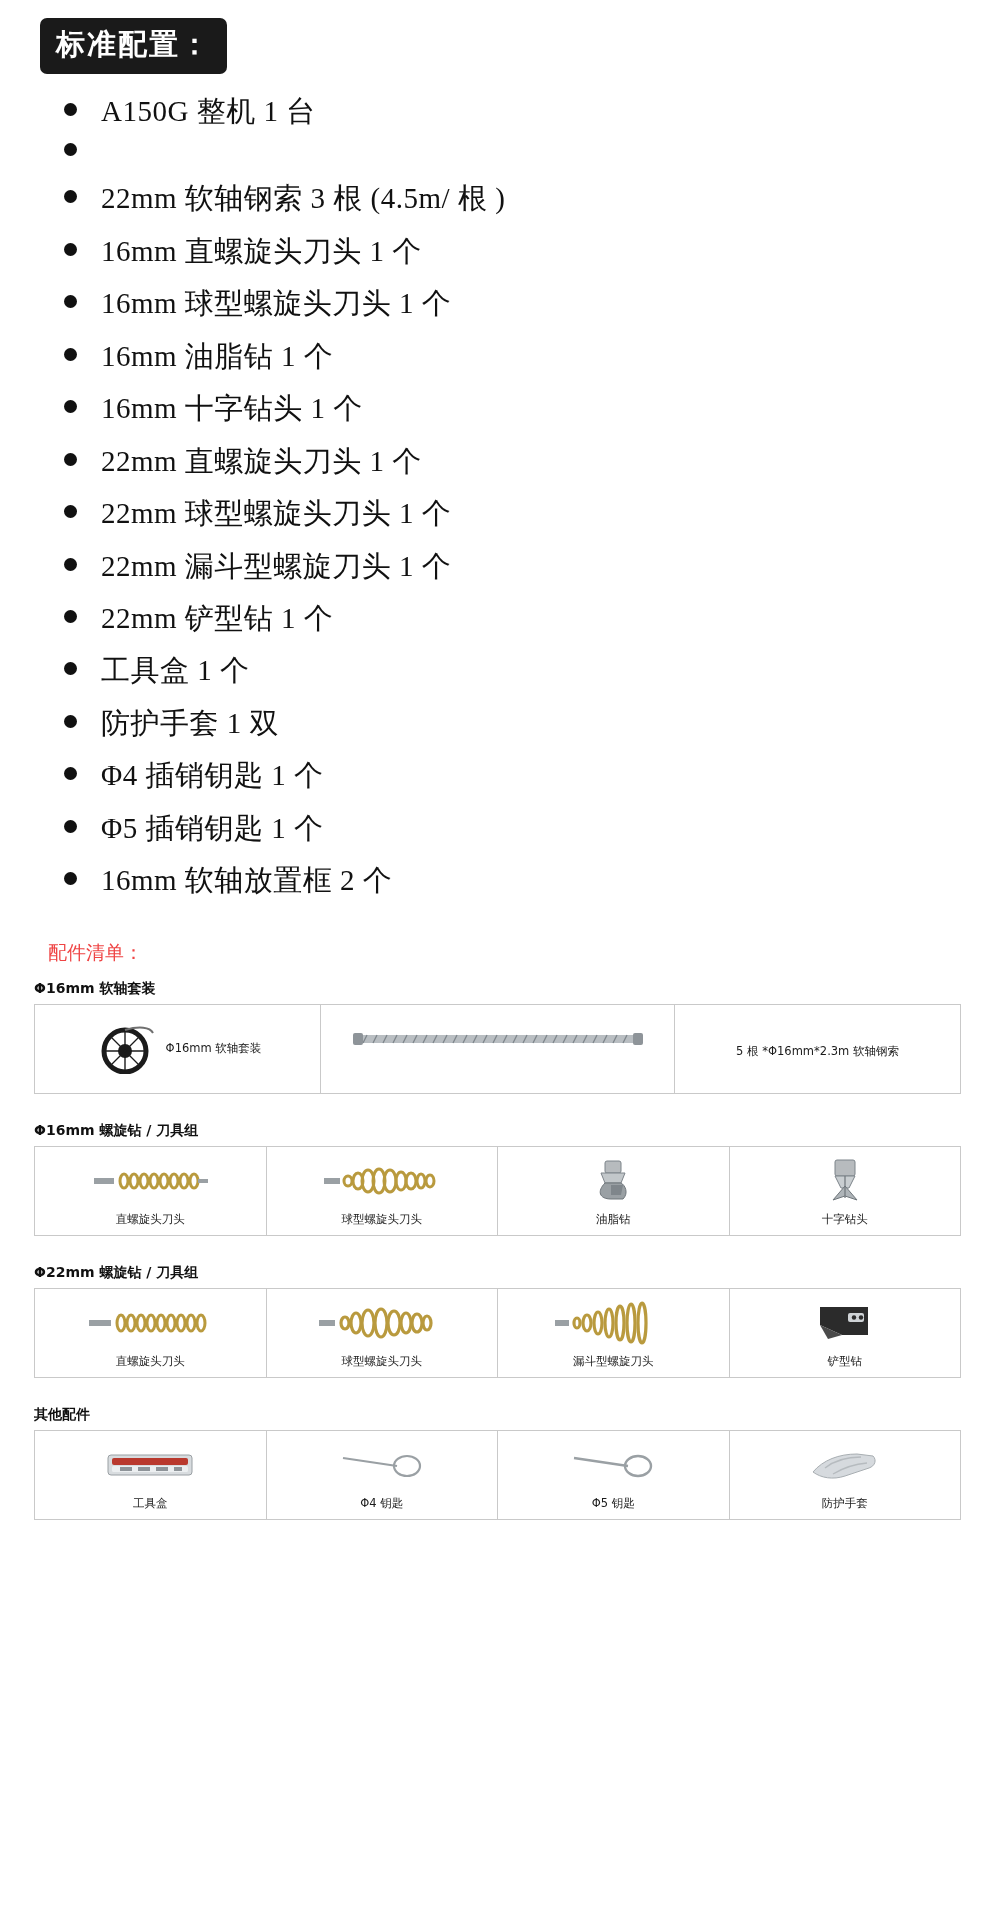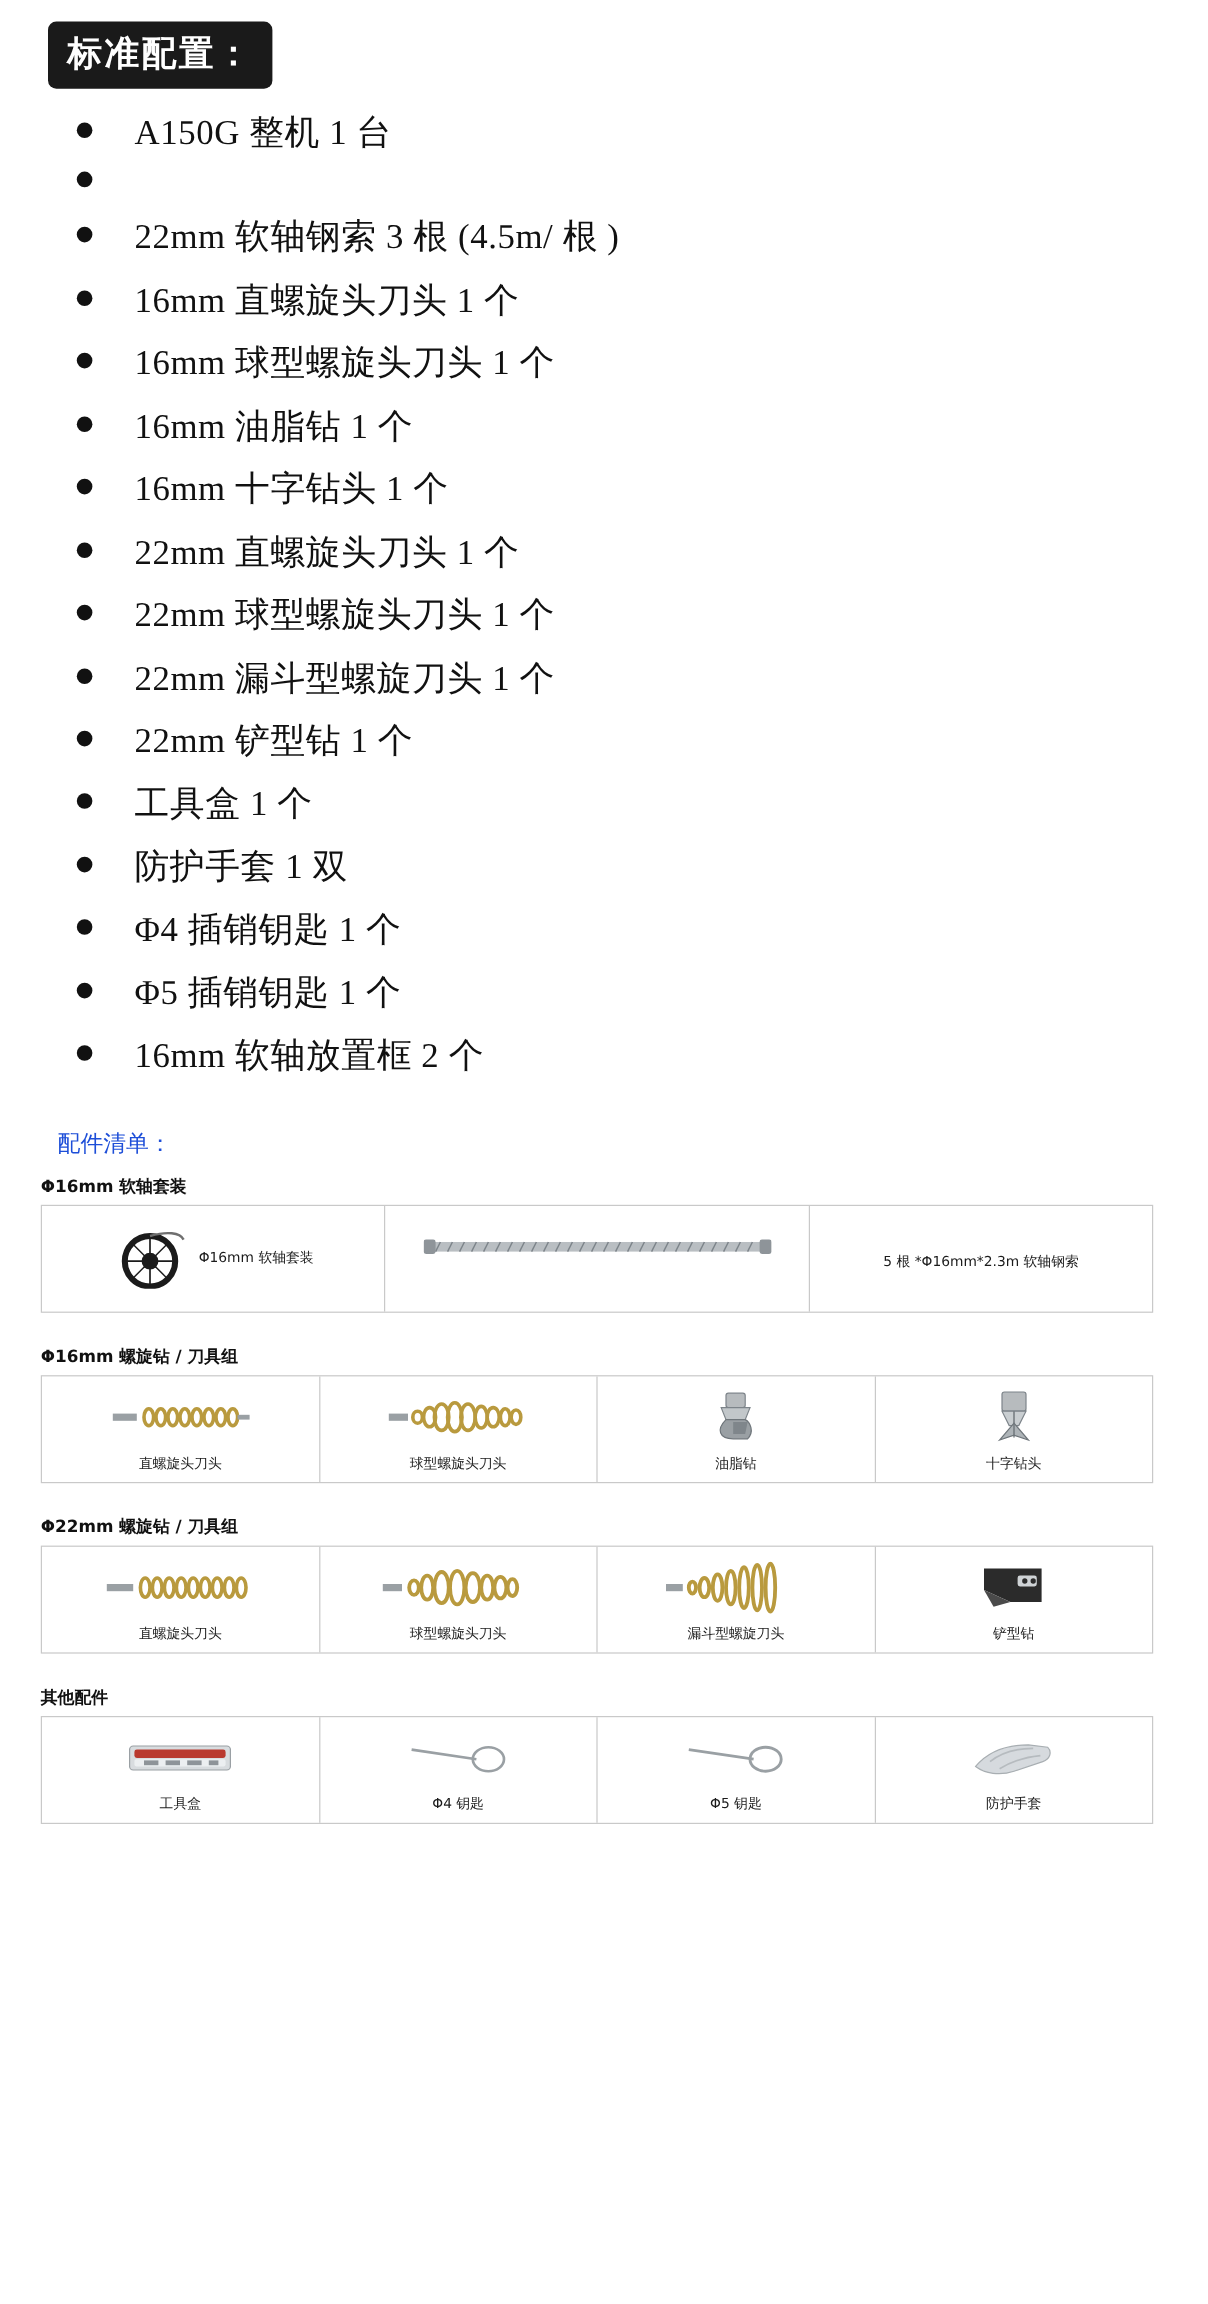--- a/index.html
+++ b/index.html
@@ -40,21 +40,20 @@
   ul.spec-list {
     list-style: none;
     margin: 22px 0 0 0;
     padding: 0;
   }
   ul.spec-list li {
     display: flex;
     align-items: baseline;
     margin: 16px 0 22px 0;
     padding: 0 0 0 64px;
-    gap: 11px;
   }
   ul.spec-list li .dot {
     width: 13px;
     height: 13px;
     border-radius: 50%;
     background: #111111;
     display: inline-block;
     flex: 0 0 auto;
     margin-right: 24px;
     position: relative;
@@ -65,21 +64,21 @@
     font-size: 29px;
     line-height: 1.05;
     letter-spacing: 0.5px;
     white-space: nowrap;
   }
 
   
   .parts-heading {
     font-family: "DejaVu Sans", sans-serif;
     font-size: 19px;
-    color: #1d4ed8;
+    color: #ef4444;
     margin: 44px 0 14px 48px;
   }
   .group {
     margin: 0 12px 8px 0;
   }
   .group-title {
     font-family: "DejaVu Sans", sans-serif;
     font-weight: bold;
     font-size: 14px;
     color: #111111;

